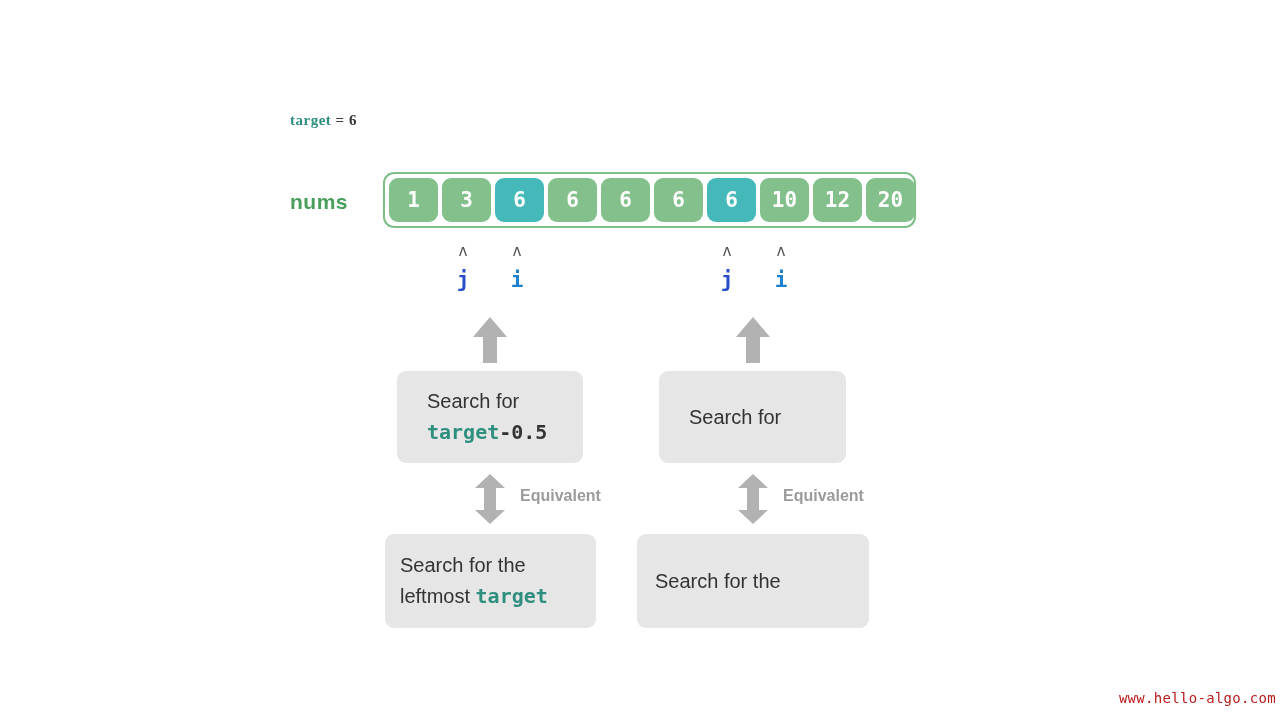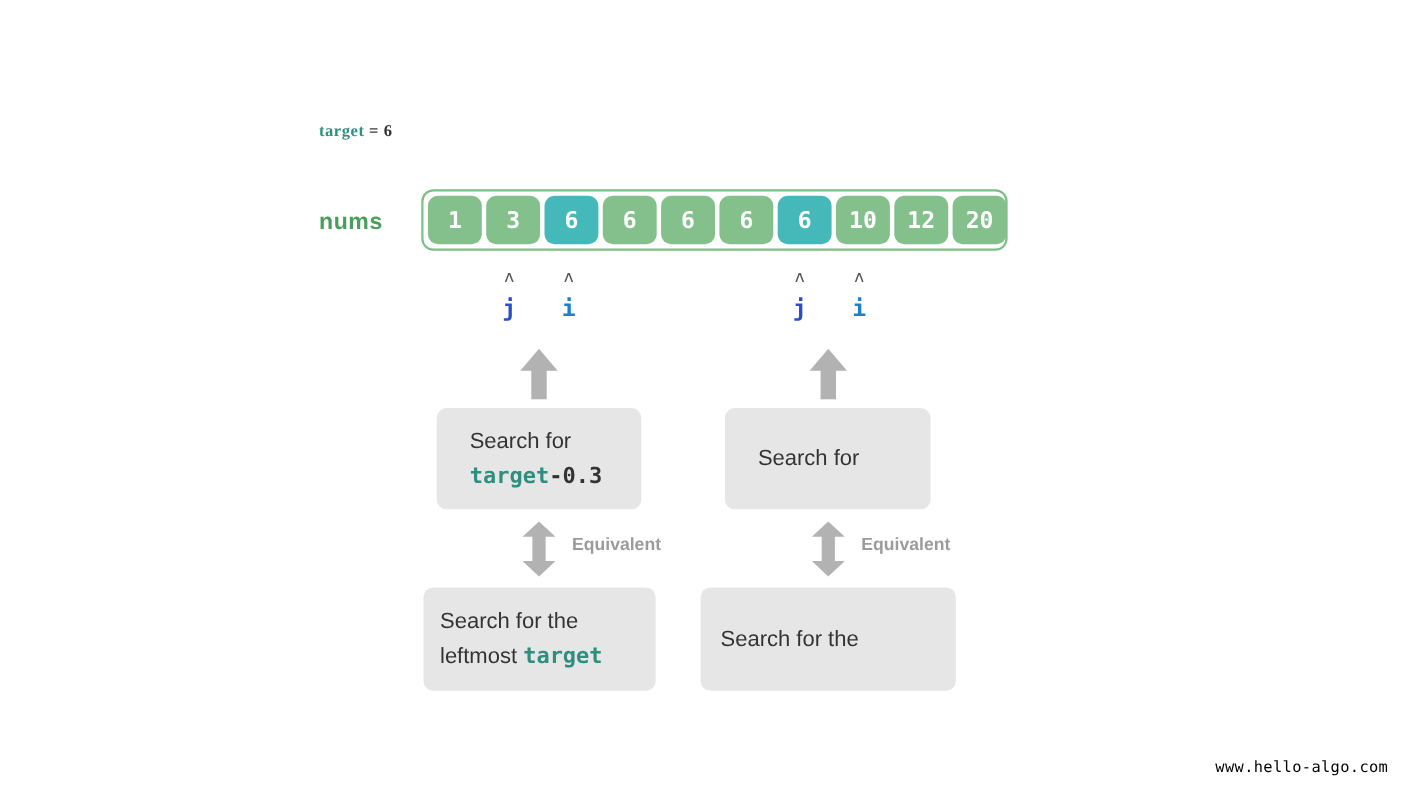--- a/index.html
+++ b/index.html
@@ -199,25 +199,25 @@
   }
 
   #box-mid-left  { left: 397px; top: 371px; width: 186px; height: 92px; align-items: flex-start; padding-left: 30px; }
   #box-mid-right { left: 659px; top: 371px; width: 187px; height: 92px; align-items: flex-start; padding-left: 30px; }
   #box-bot-left  { left: 385px; top: 534px; width: 211px; height: 94px; align-items: flex-start; padding-left: 15px; }
   #box-bot-right { left: 637px; top: 534px; width: 232px; height: 94px; align-items: flex-start; padding-left: 18px; }
 
   
   #watermark {
     position: absolute;
-    right: 18px;
+    right: 4px;
     bottom: 14px;
     font-family: "DejaVu Sans Mono", monospace;
     font-size: 14px;
-    color: #000000;
+    color: #b91c1c;
     letter-spacing: 0.3px;
     text-align: right;
   }
 </style>
 </head>
 <body>
 
 <div id="target-line"><span class="kw-target">target</span><span class="kw-eq"> </span><span class="kw-eq">=</span><span class="kw-eq"> </span><span class="kw-num">6</span></div>
 
 <div id="nums-label">nums</div>
@@ -257,21 +257,21 @@
   <div class="shaft"></div>
     <div class="head"></div>
 </div>
 <div class="up-arrow" style="left:736px; top:317px;">
   <div class="shaft"></div>
     <div class="head"></div>
 </div>
 
 <div class="gbox" id="box-mid-left">
   <div class="line">Search for</div>
-  <div class="line"><span class="mono-target">target</span><span class="mono-delta">-0.3</span></div>
+  <div class="line"><span class="mono-target">target</span><span class="mono-delta">-0.5</span></div>
 </div>
 
 <div class="gbox" id="box-mid-right">
   <div class="line">Search for</div>
 </div>
 
 <div class="dbl-arrow" style="left:475px; top:474px;">
   <div class="head-up"></div>
     <div class="shaft"></div>
     <div class="head-dn"></div>

